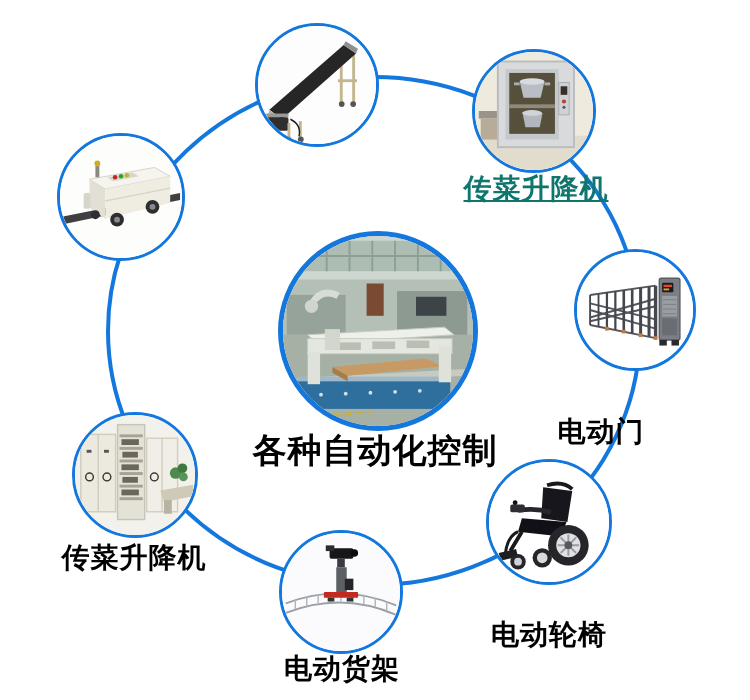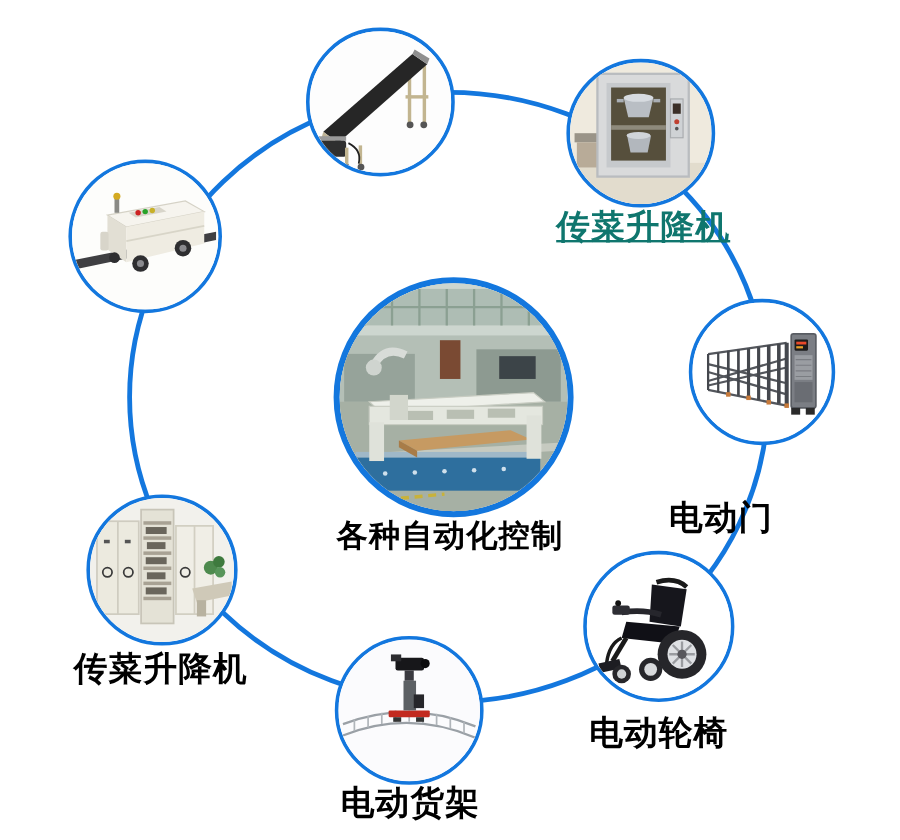--- a/index.html
+++ b/index.html
@@ -14,21 +14,21 @@
     border:3px solid var(--blue);
     background:#ffffff;overflow:hidden;box-sizing:border-box;
   }
   .node svg{width:100%;height:100%;display:block;}
   .center-node{border-width:5px;}
   .node-label{
     position:absolute;transform:translateX(-50%);
     font-size:28px;font-weight:bold;color:#000;
     white-space:nowrap;line-height:1.1;letter-spacing:1px;
   }
-  .center-label{font-size:26px;}
+  .center-label{font-size:34px;}
 </style>
 </head>
 <body>
 
 <div class="canvas" style="--blue: #1377de; background: rgb(255, 255, 255);">
 
   <svg class="ring-svg" viewBox="0 0 750 700">
     <ellipse cx="374" cy="331" rx="266" ry="254" fill="none" stroke="#1377de" stroke-width="4"></ellipse>
   </svg>
 
@@ -192,21 +192,21 @@
         <line x1="74" y1="78" x2="90" y2="94"></line>
           <line x1="90" y1="78" x2="74" y2="94"></line>
       </g>
       <circle cx="82" cy="86" r="4" fill="#57575c"></circle>
       <circle cx="55" cy="99" r="10" fill="#26262a"></circle>
       <circle cx="55" cy="99" r="5.5" fill="#d8dadc"></circle>
       <circle cx="30" cy="103" r="8" fill="#26262a"></circle>
       <circle cx="30" cy="103" r="4" fill="#cfd2d4"></circle>
     </svg>
   </div>
-  <div class="node-label" style="left: 549px; top: 596px; color: rgb(0, 0, 0);">电动轮椅</div>
+  <div class="node-label" style="left: 549px; top: 620px; color: rgb(0, 0, 0);">电动轮椅</div>
 
   <div class="node" style="left:279px;top:530px;width:124px;height:124px">
     <svg viewBox="0 0 124 124">
       <rect width="124" height="124" fill="#fbfbfd"></rect>
       <g fill="none" stroke="#9aa0a6" stroke-width="2">
         <path d="M4,74 Q62,52 120,76"></path>
         <path d="M4,84 Q62,61 120,86"></path>
       </g>
       <g stroke="#b0b5ba" stroke-width="1.5">
         <line x1="14" y1="70" x2="14" y2="80"></line>

